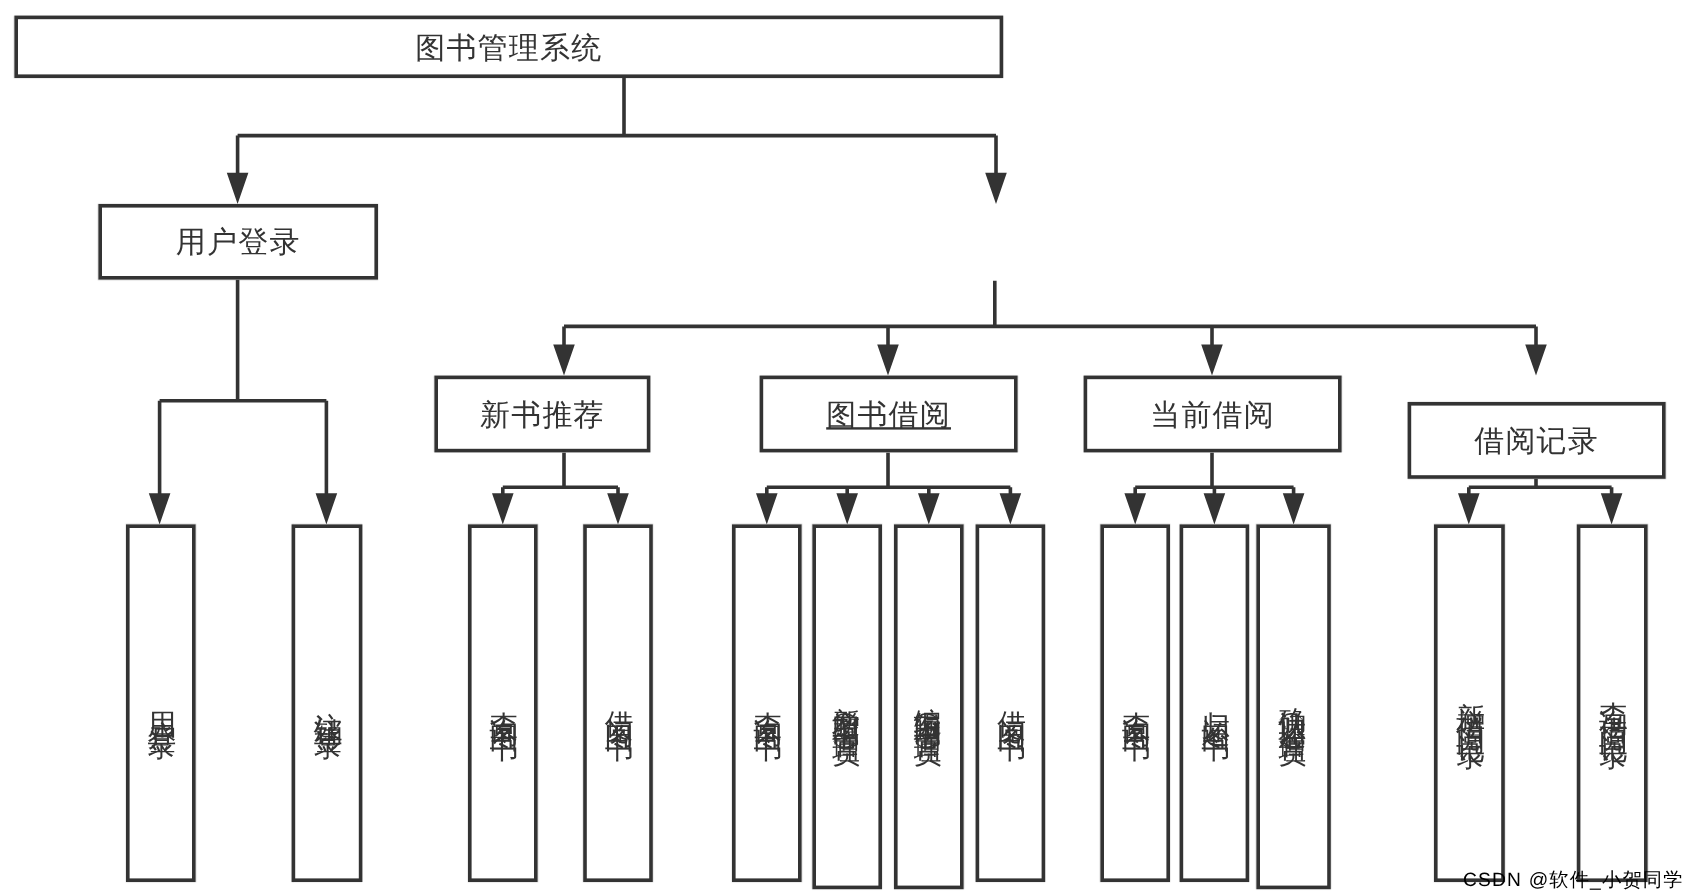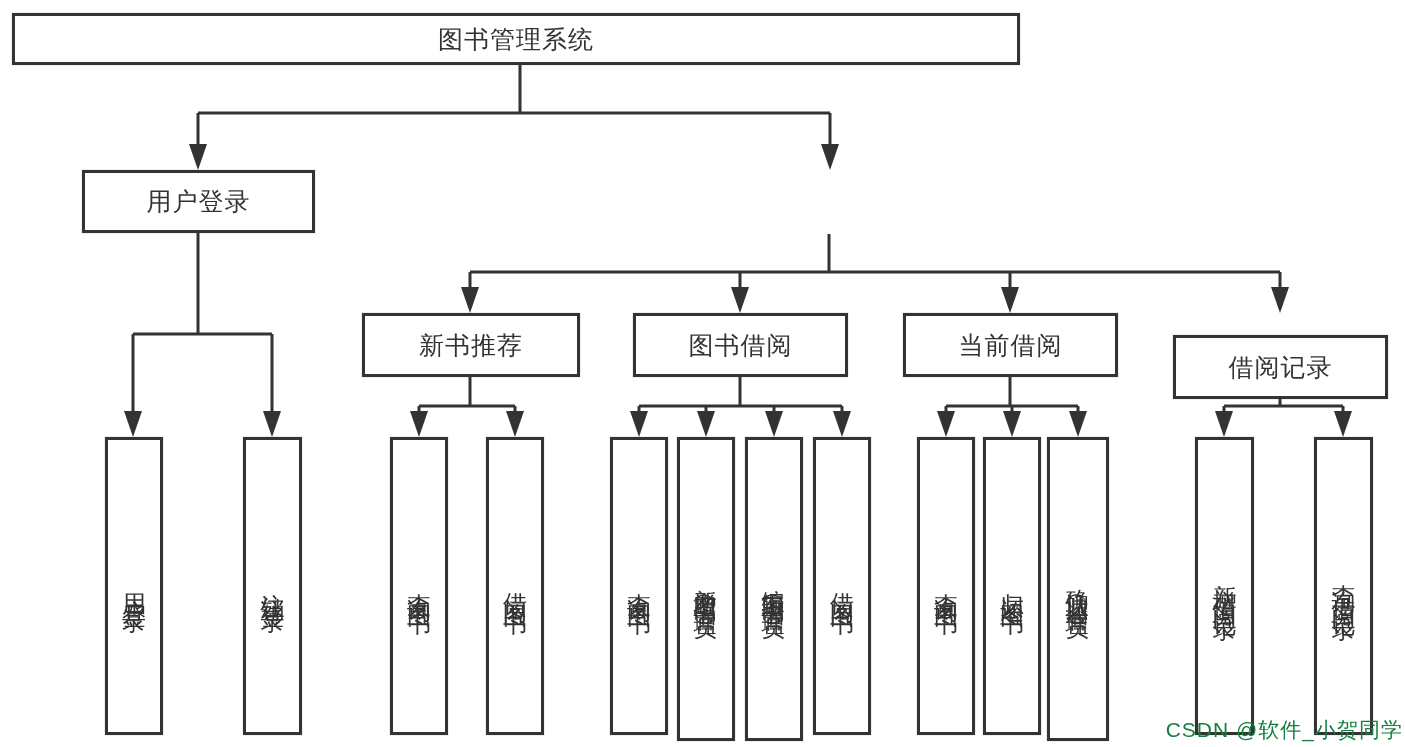--- a/index.html
+++ b/index.html
@@ -36,22 +36,22 @@
     font-size:24px;
     white-space:nowrap;
   }
   .ls4{letter-spacing:6px;}
   .ls6{letter-spacing:7px;}
   .ls9{letter-spacing:4px;font-size:23px;}
   .watermark{
     position:absolute;
     right:2px;
     bottom:3px;
-    font-size:21px;
-    color:#15803d;
+    font-size:16px;
+    color:#000000;
     letter-spacing:1px;
     z-index:5;
     white-space:nowrap;
   }
 </style>
 </head>
 <body>
 
 <div class="canvas">
 
@@ -77,26 +77,26 @@
              M697,411 L715,411 L706,437 Z
              M765,411 L783,411 L774,437 Z
              M833,411 L851,411 L842,437 Z
              M937,411 L955,411 L946,437 Z
              M1003,411 L1021,411 L1012,437 Z
              M1069,411 L1087,411 L1078,437 Z
              M1215,411 L1233,411 L1224,437 Z
              M1334,411 L1352,411 L1343,437 Z"></path>
   </svg>
 
-  <div class="node h-node" style="left:12px;top:13px;width:1008px;height:52px;text-align:center;">图书管理系统</div>
+  <div class="node h-node" style="left:12px;top:13px;width:824px;height:52px;text-align:center;">图书管理系统</div>
 
   <div class="node h-node" style="left:82px;top:170px;width:233px;height:63px;">用户登录</div>
 
-  <div class="node h-node" style="left:362px;top:313px;width:218px;height:64px;">新书推荐</div>
-  <div class="node h-node" style="left:633px;top:313px;width:215px;height:64px;">图书借阅</div>
+  <div class="node h-node" style="left:362px;top:313px;width:180px;height:64px;">新书推荐</div>
+  <div class="node h-node" style="left:633px;top:313px;width:215px;height:64px;text-decoration:underline;">图书借阅</div>
   <div class="node h-node" style="left:903px;top:313px;width:215px;height:64px;font-family:Liberation Serif, serif;">当前借阅</div>
   <div class="node h-node" style="left:1173px;top:313px;width:215px;height:64px;margin-top:22px;">借阅记录</div>
 
   <div class="node v-node ls4" style="left:105px;top:437px;width:58px;height:298px;">用户登录</div>
   <div class="node v-node ls4" style="left:243px;top:437px;width:59px;height:298px;">注销登录</div>
 
   <div class="node v-node ls4" style="left:390px;top:437px;width:58px;height:298px;">查询图书</div>
   <div class="node v-node ls4" style="left:486px;top:437px;width:58px;height:298px;">借阅图书</div>
 
   <div class="node v-node ls4" style="left:610px;top:437px;width:58px;height:298px;">查询图书</div>

